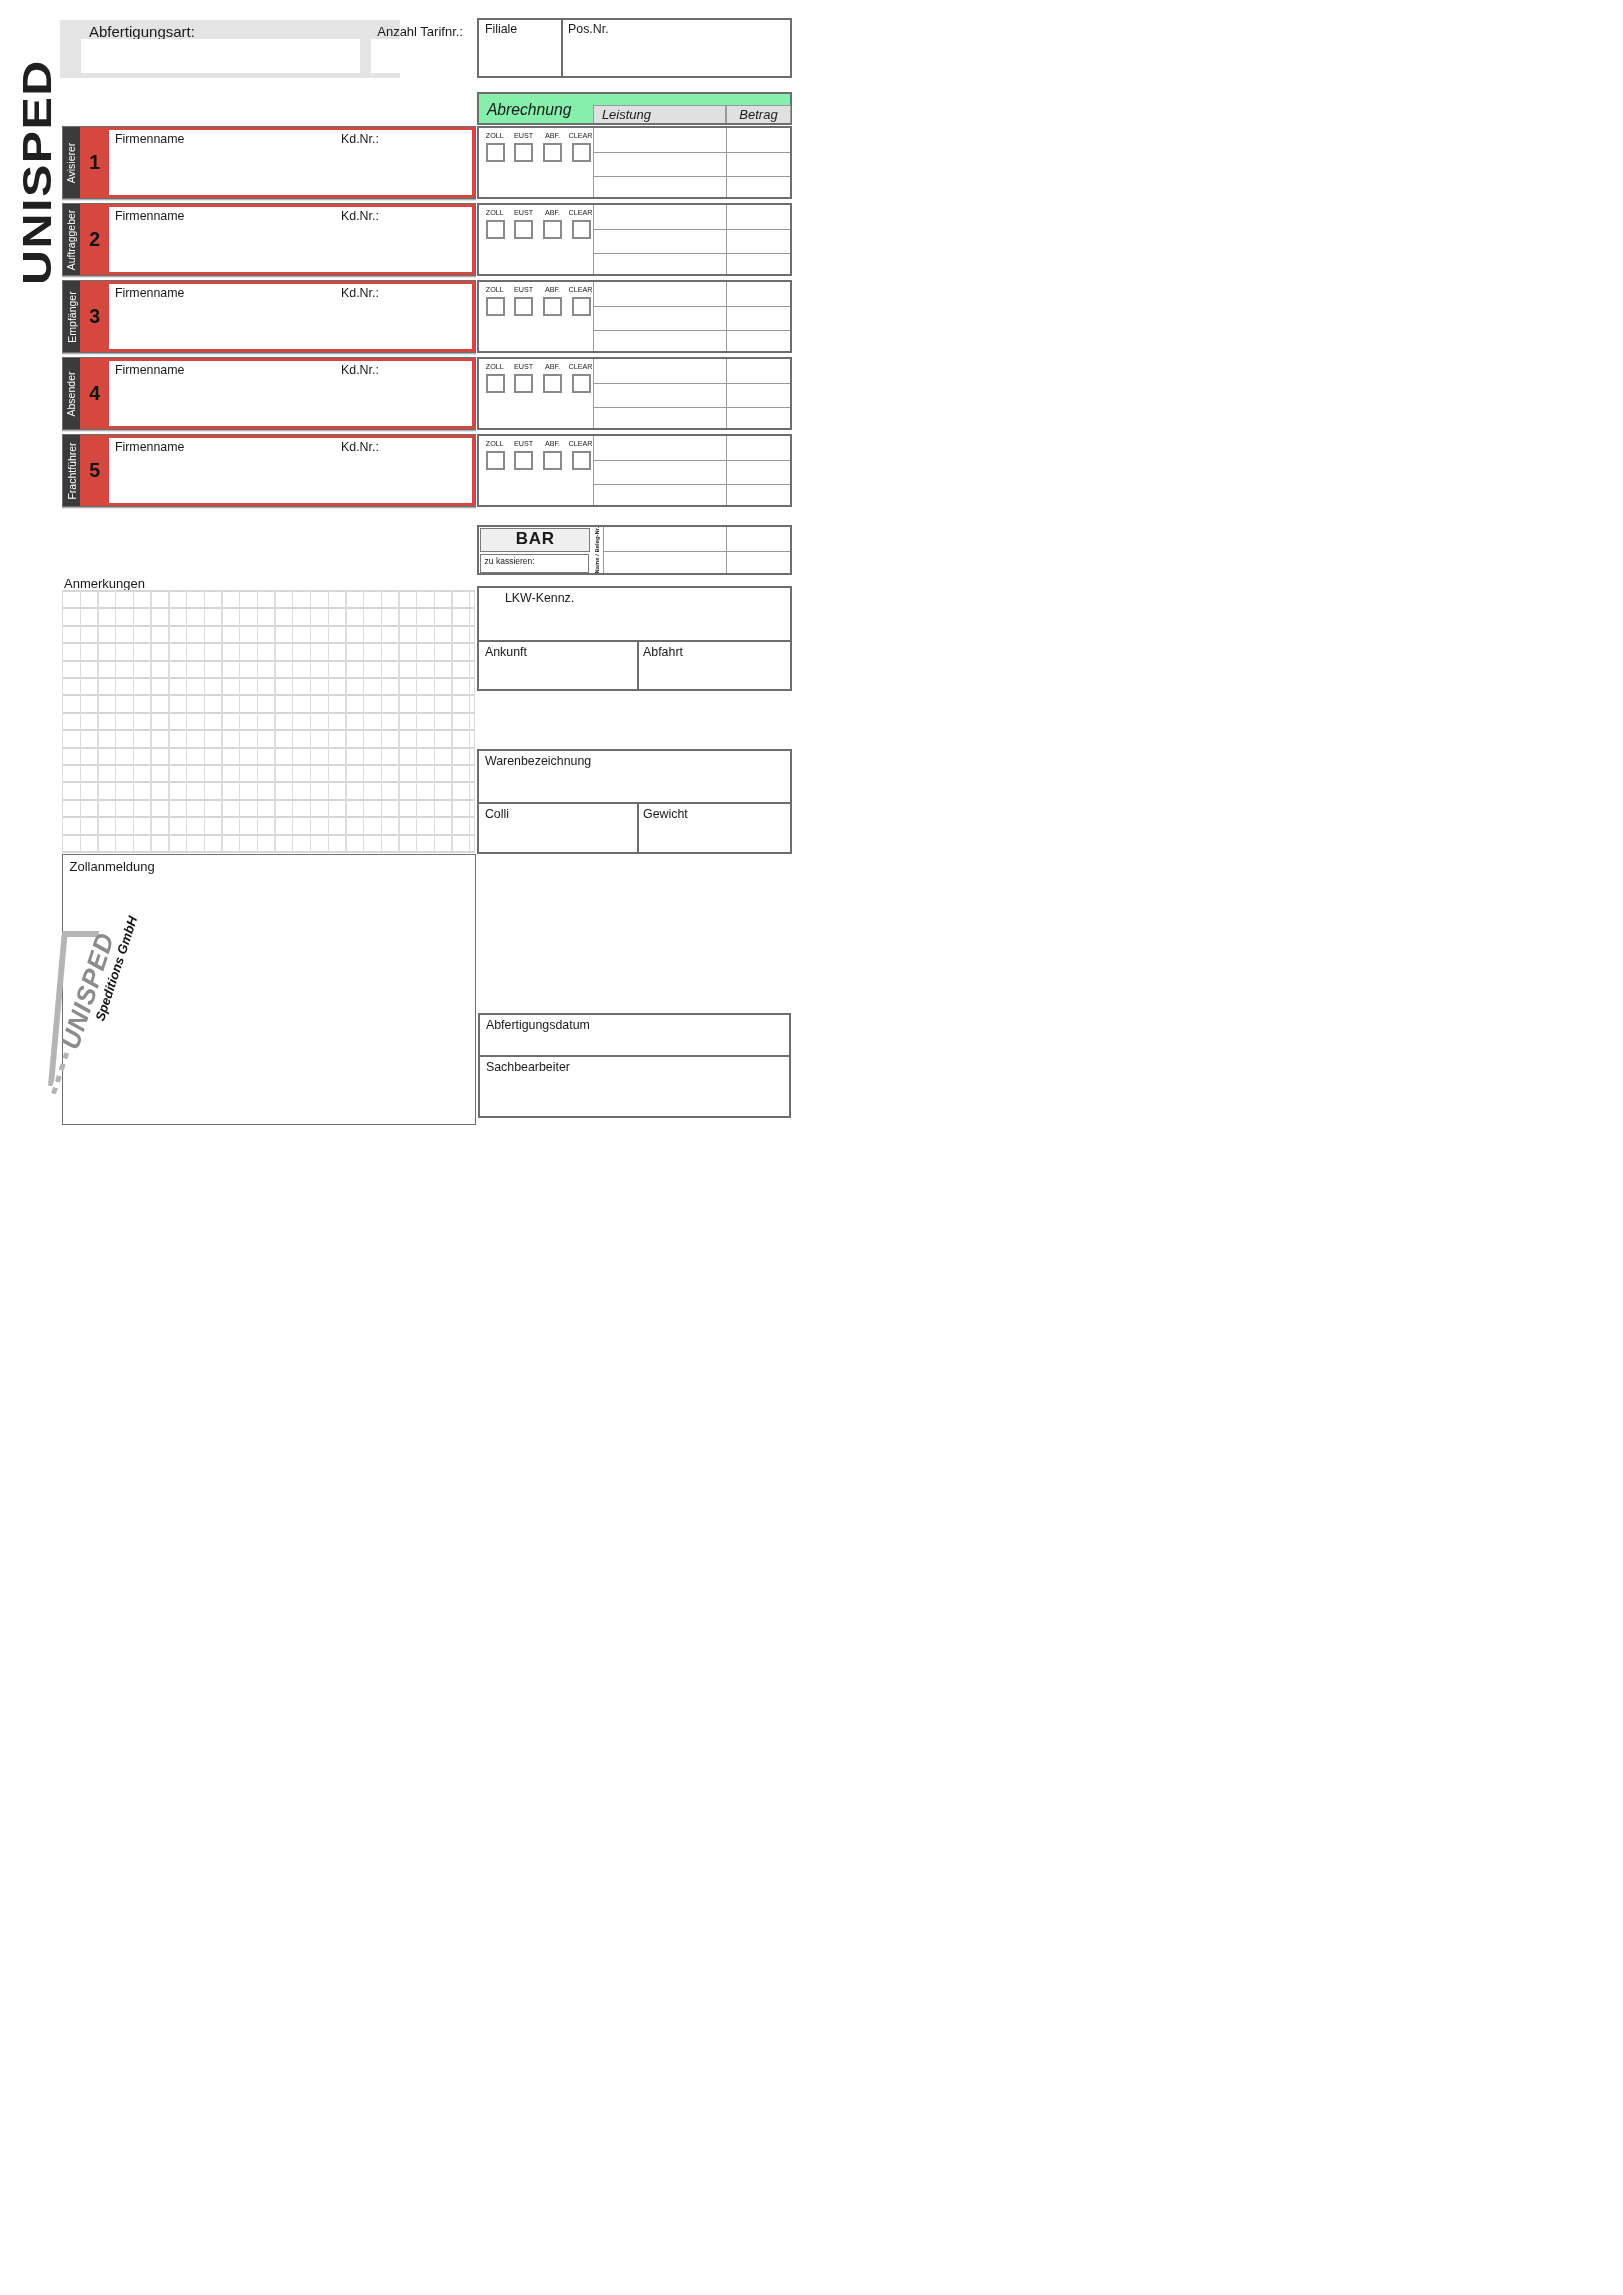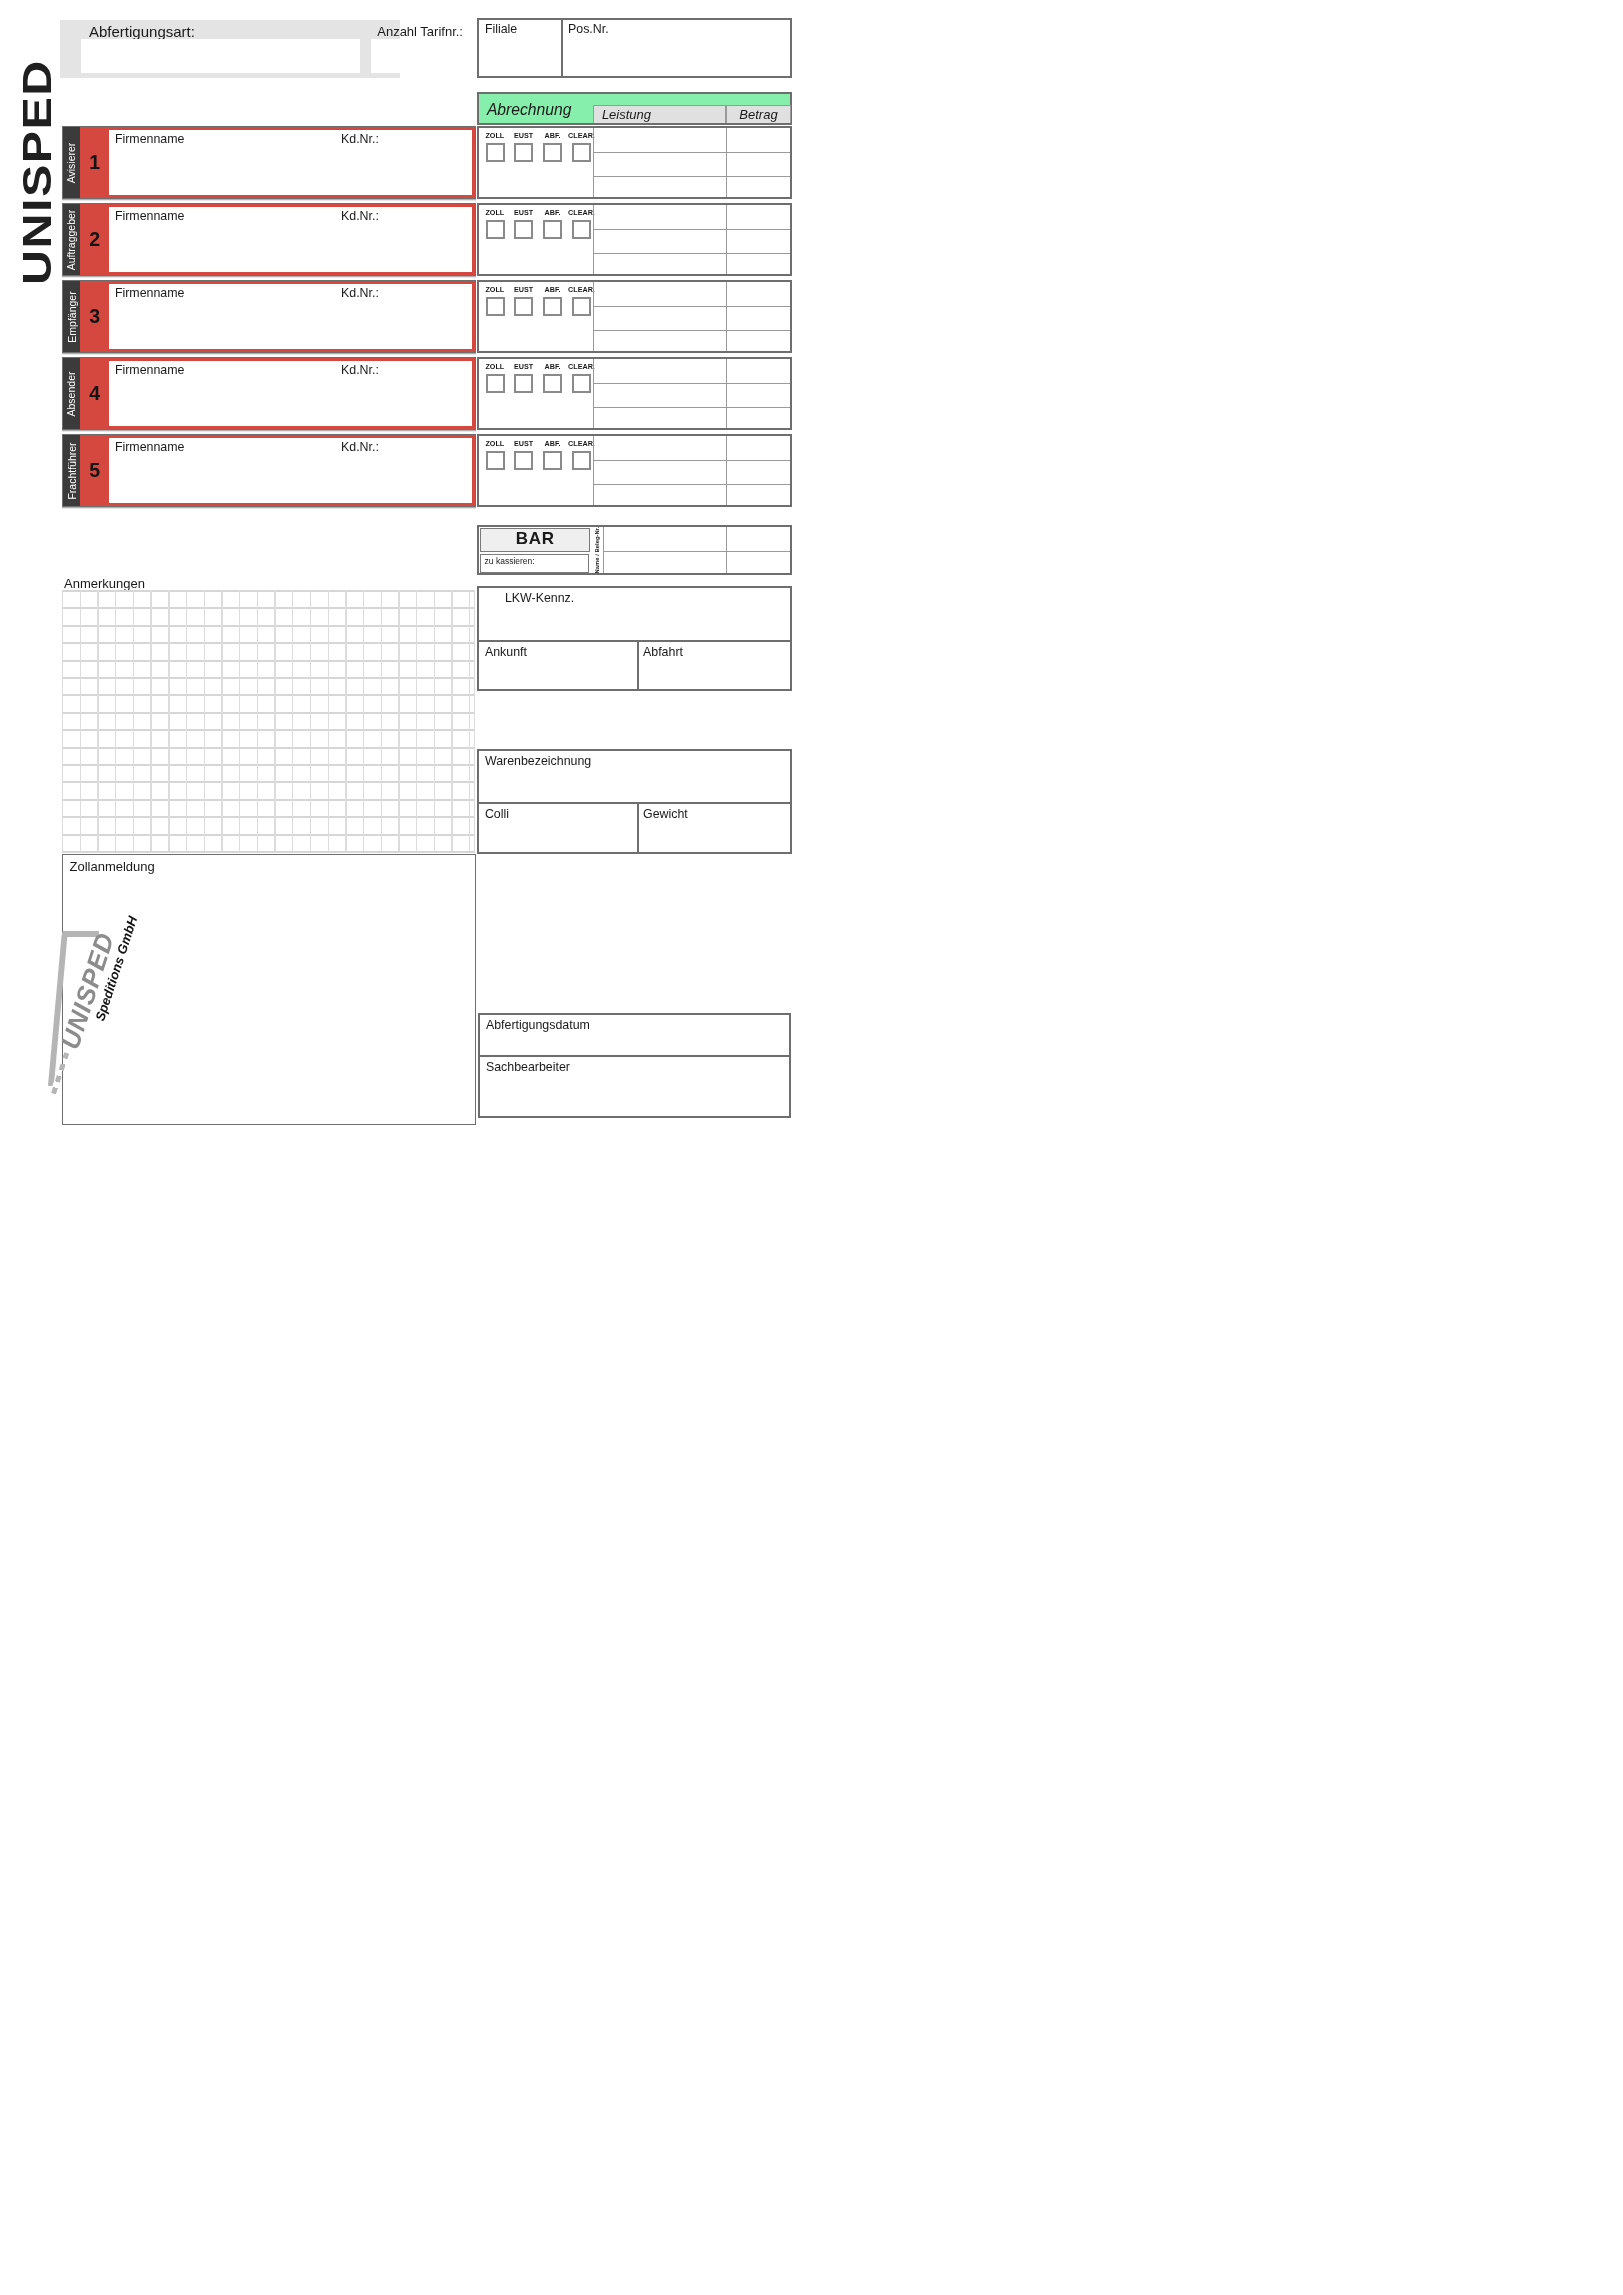--- a/index.html
+++ b/index.html
@@ -23,21 +23,21 @@
   .filiale{left:477px;top:17.7px;width:315px;height:60px;padding-left:12px;}
   .filiale .vdiv{position:absolute;left:82px;top:0;bottom:0;width:2px;background:#6e6e6e;}
 
   
   .abr-hdr{left:477px;top:92px;width:315px;height:33px;background:#86efac;font-style:italic;}
   .abr-hdr .title{position:absolute;left:7.9px;top:6.5px;font-size:15.7px;}
   .abr-hdr .col{position:absolute;bottom:0;height:17.7px;background:#e0e0e0;border:1.3px solid #9a9a9a;border-bottom:none;box-sizing:border-box;font-size:13px;}
   .abr-hdr .col.lei{left:114px;width:133px;padding:0.7px 0 0 7.9px;}
   .abr-hdr .col.bet{left:247px;width:65px;text-align:center;padding-top:0.7px;}
 
-  .abr-sec{left:477px;width:315px;height:73px;border:2px solid #6e6e6e;background:#fff;box-sizing:border-box;position:absolute;font-weight:bold;}
+  .abr-sec{left:477px;width:315px;height:73px;border:2px solid #6e6e6e;background:#fff;box-sizing:border-box;position:absolute;}
   .abr-sec .cb-lbl{position:absolute;top:2.6px;width:29px;text-align:center;font-size:7.2px;}
   .abr-sec .cb{position:absolute;top:15px;width:19px;height:19px;border:2px solid #8a8a8a;box-sizing:border-box;background:#fff;}
   .abr-sec .vl{position:absolute;top:0;bottom:0;width:1.3px;background:#9a9a9a;}
   .abr-sec .hl{position:absolute;left:114px;right:0;height:0.7px;background:#9a9a9a;}
   .cell{position:absolute;}
 
   
   .party{left:62px;width:414px;height:73px;background:#d5483f;border:1.3px solid #6e6e6e;box-sizing:border-box;position:absolute;box-shadow:0 1.3px 0 rgba(80,80,80,.45);}
   .party .tab{position:absolute;left:0;top:0;bottom:0;width:17px;background:#3b3b3b;display:flex;align-items:center;justify-content:center;}
   .party .tab span{transform:rotate(-90deg);white-space:nowrap;color:#fff;font-size:10.5px;}

